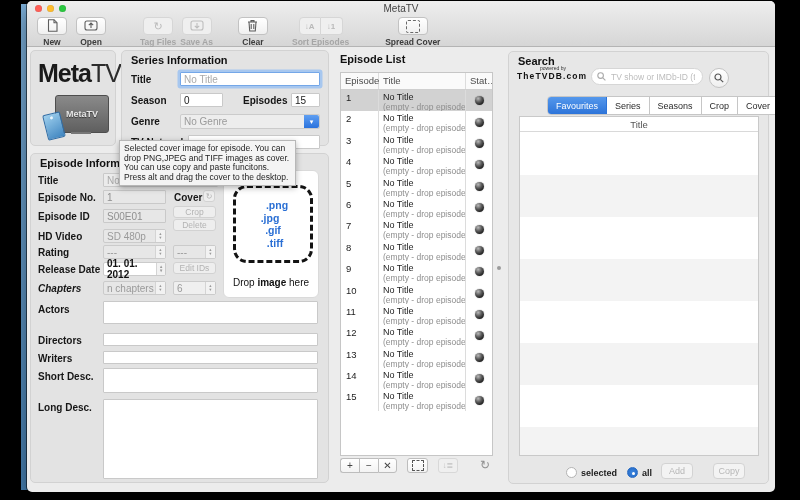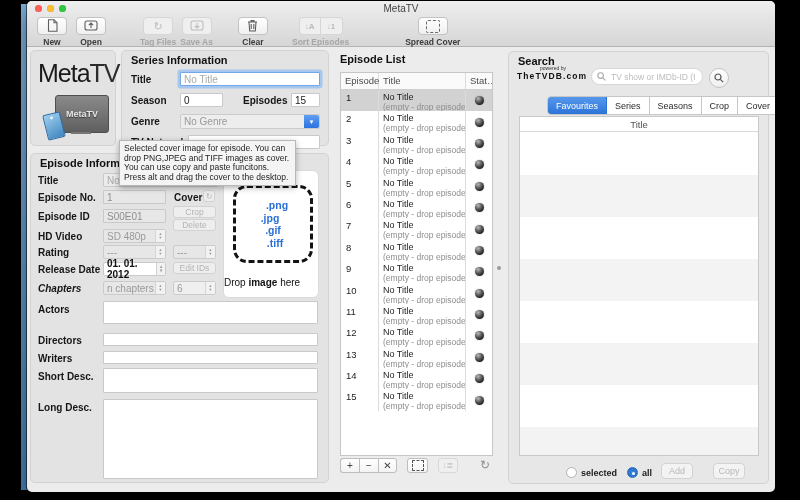--- a/index.html
+++ b/index.html
@@ -42,42 +42,42 @@
   .fld.focused{border-color:#74a7e8;box-shadow:0 0 0 2.5px #a7c7ef;}
   .selectbox{position:absolute;box-sizing:border-box;border:1px solid #cbcbcb;background:#e7e7e7;height:14px;
        display:flex;align-items:center;font-size:10px;color:#9a9a9a;padding-left:3px;border-radius:2px;}
   .stepper{margin-left:auto;width:9px;height:100%;display:flex;flex-direction:column;align-items:center;
        justify-content:center;border-left:1px solid #d4d4d4;font-size:4.5px;line-height:4px;color:#9a9a9a;background:#f2f2f2;}
   .mini-btn{position:absolute;box-sizing:border-box;height:12px;border:1px solid #d2d2d2;border-radius:3px;
        background:#eeeeee;color:#b3b3b3;font-size:8.5px;display:flex;align-items:center;justify-content:center;}
   .txtarea{position:absolute;box-sizing:border-box;border:1px solid #c9c9c9;background:#fff;resize:none;border-radius:1px;}
   
   .wordmark{position:absolute;left:7px;top:8px;font-size:25px;letter-spacing:-1px;color:#1a1a1a;}
-  .wordmark b{font-weight:400;} .wordmark span{font-weight:300;color:#2c2c2c;}
+  .wordmark b{font-weight:700;} .wordmark span{font-weight:300;color:#2c2c2c;}
   .appicon{position:absolute;left:24px;top:44px;width:52px;height:36px;
        background:linear-gradient(#8a8a8a,#5f5f5f);border-radius:3px;border:1px solid #4e4e4e;
        display:flex;align-items:center;justify-content:center;}
   .appicon .scr{color:#e8e8e8;font-size:9px;font-weight:700;text-shadow:0 1px 1px #333;}
   .appicon-stand{position:absolute;left:40px;top:81px;width:20px;height:2px;background:#777;}
   .tag{position:absolute;left:14px;top:62px;width:16px;height:24px;border-radius:2px;
        background:linear-gradient(160deg,#9fd0ee,#3f85c0);transform:rotate(-14deg);border:1px solid #2f6da6;}
   .tag::before{content:"";position:absolute;left:6px;top:2px;width:3px;height:3px;border-radius:50%;background:#e8f4fc;}
   
   .tooltip{position:absolute;left:92px;top:139px;width:167px;background:#f4f4f4;border:1px solid #b7b7b7;
        box-shadow:0 2px 6px rgba(0,0,0,.3);font-size:8.5px;line-height:9.5px;color:#1d1d1d;
        padding:3px 4px;z-index:50;}
   
   .cover-box{position:absolute;left:192px;top:16px;width:94px;height:126px;background:#ffffff;
        border:1px solid #dadada;border-radius:6px;}
   .dropzone{position:absolute;left:9px;top:14px;width:74px;height:72px;border:3px dashed #131313;border-radius:14px;
        display:flex;flex-direction:column;align-items:center;justify-content:center;}
   .fmt{font-size:10.5px;font-weight:700;color:#2a6fd4;line-height:12.5px;}
   .fmt:nth-child(1){transform:translateX(4px);} .fmt:nth-child(2){transform:translateX(-3px);}
   .fmt:nth-child(4){transform:translateX(2px);}
-  .drop-caption{position:absolute;left:0;width:100%;top:106px;text-align:left;font-size:10px;color:#111;}
+  .drop-caption{position:absolute;left:0;width:100%;top:106px;text-align:center;font-size:10px;color:#111;}
   
   .section-title{position:absolute;font-size:11px;font-weight:700;color:#111;}
   .ep-table{position:absolute;left:313px;top:71px;width:153px;height:384px;background:#fff;
        border:1px solid #c6c6c6;box-sizing:border-box;overflow:hidden;}
   .ep-head{display:flex;height:16px;border-bottom:1px solid #cfcfcf;background:#fafafa;}
   .ep-head span{font-size:9.5px;color:#4c4c4c;padding:2px 0 0 4px;box-sizing:border-box;}
   .c-num{width:38px;border-right:1px solid #dcdcdc;flex:none;}
   .c-title{flex:1;border-right:1px solid #dcdcdc;min-width:0;}
   .c-stat{width:26px;flex:none;}
   .ep-row{display:flex;height:21.4px;box-sizing:border-box;}
@@ -202,21 +202,21 @@
         <div class="seg">
           <div class="tb-btn">
               <span>↓A</span>
             </div>
           <div class="tb-btn">
               <span>↓1</span>
             </div>
         </div>
         <div class="tb-label">Sort Episodes</div>
       </div>
-      <div class="tb-item" style="margin-left:56px">
+      <div class="tb-item" style="margin-left:36px">
         <div class="tb-btn">
             <span class="marquee-icon"></span>
           </div>
         <div class="tb-label">Spread Cover</div>
       </div>
     </div>
   </div>
 
   <div class="panel" style="left:3px;top:49px;width:86px;height:96px;">
     <div class="wordmark"><b>Meta</b><span>TV</span></div>

